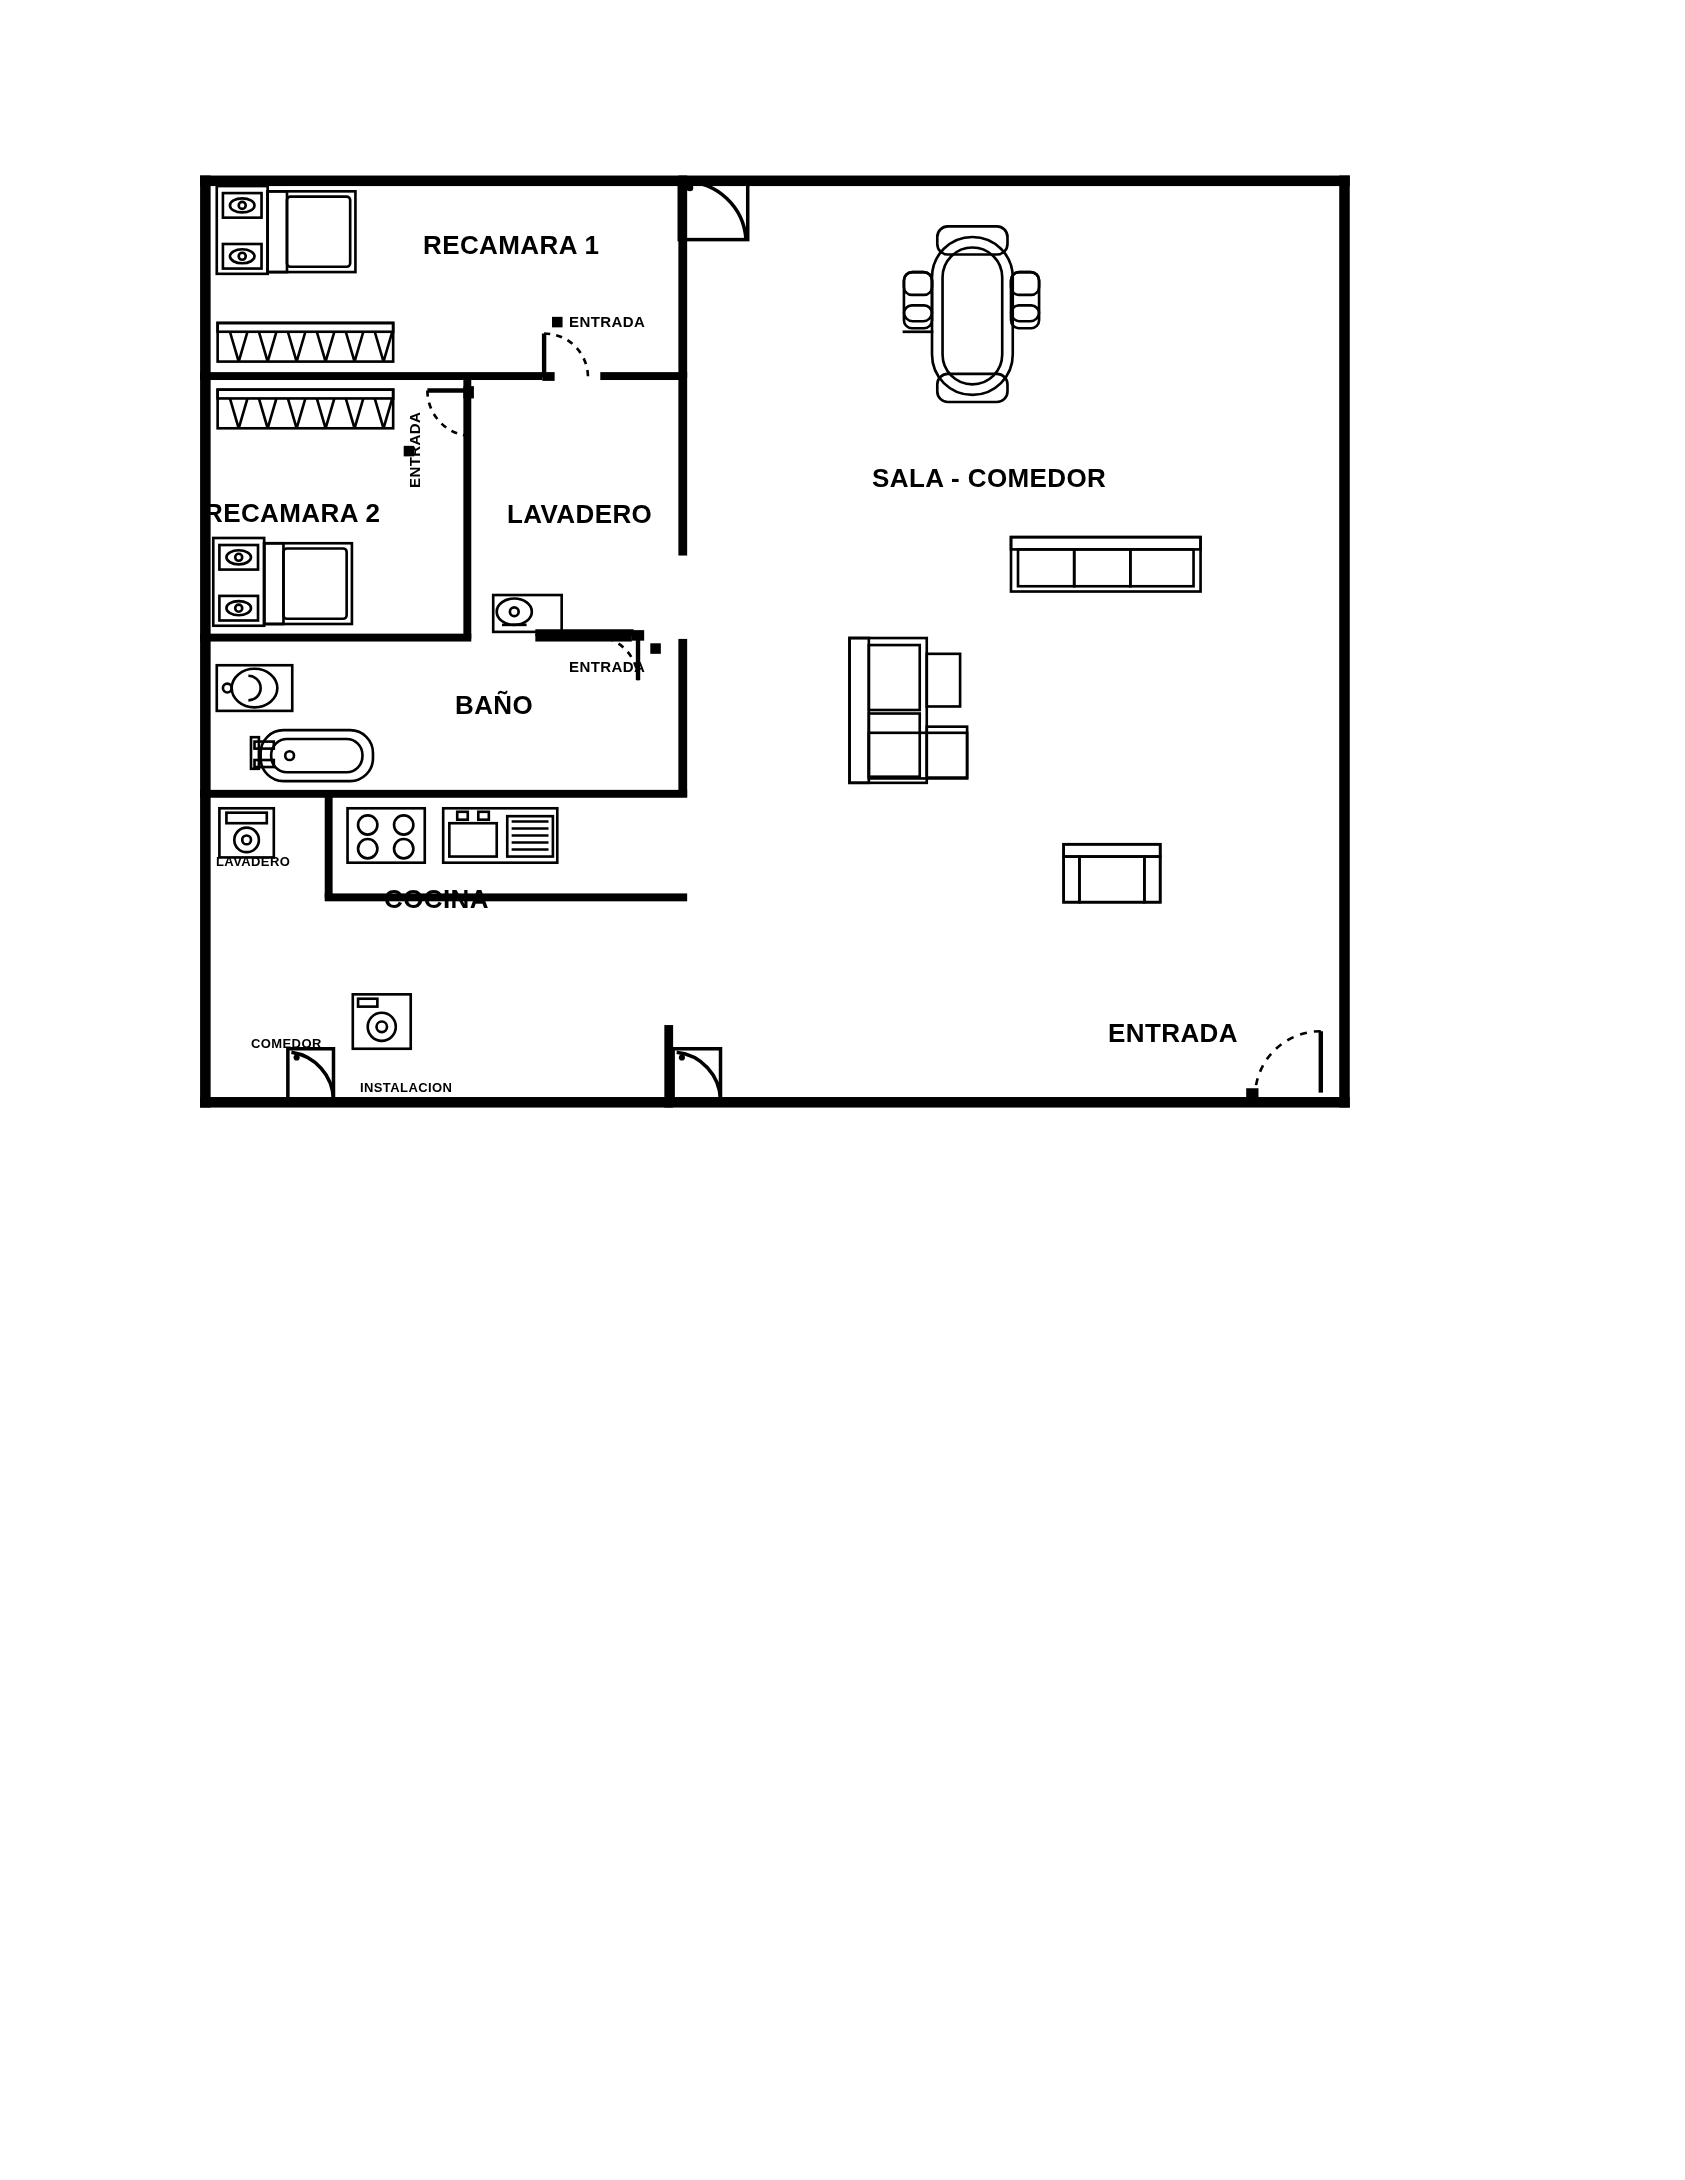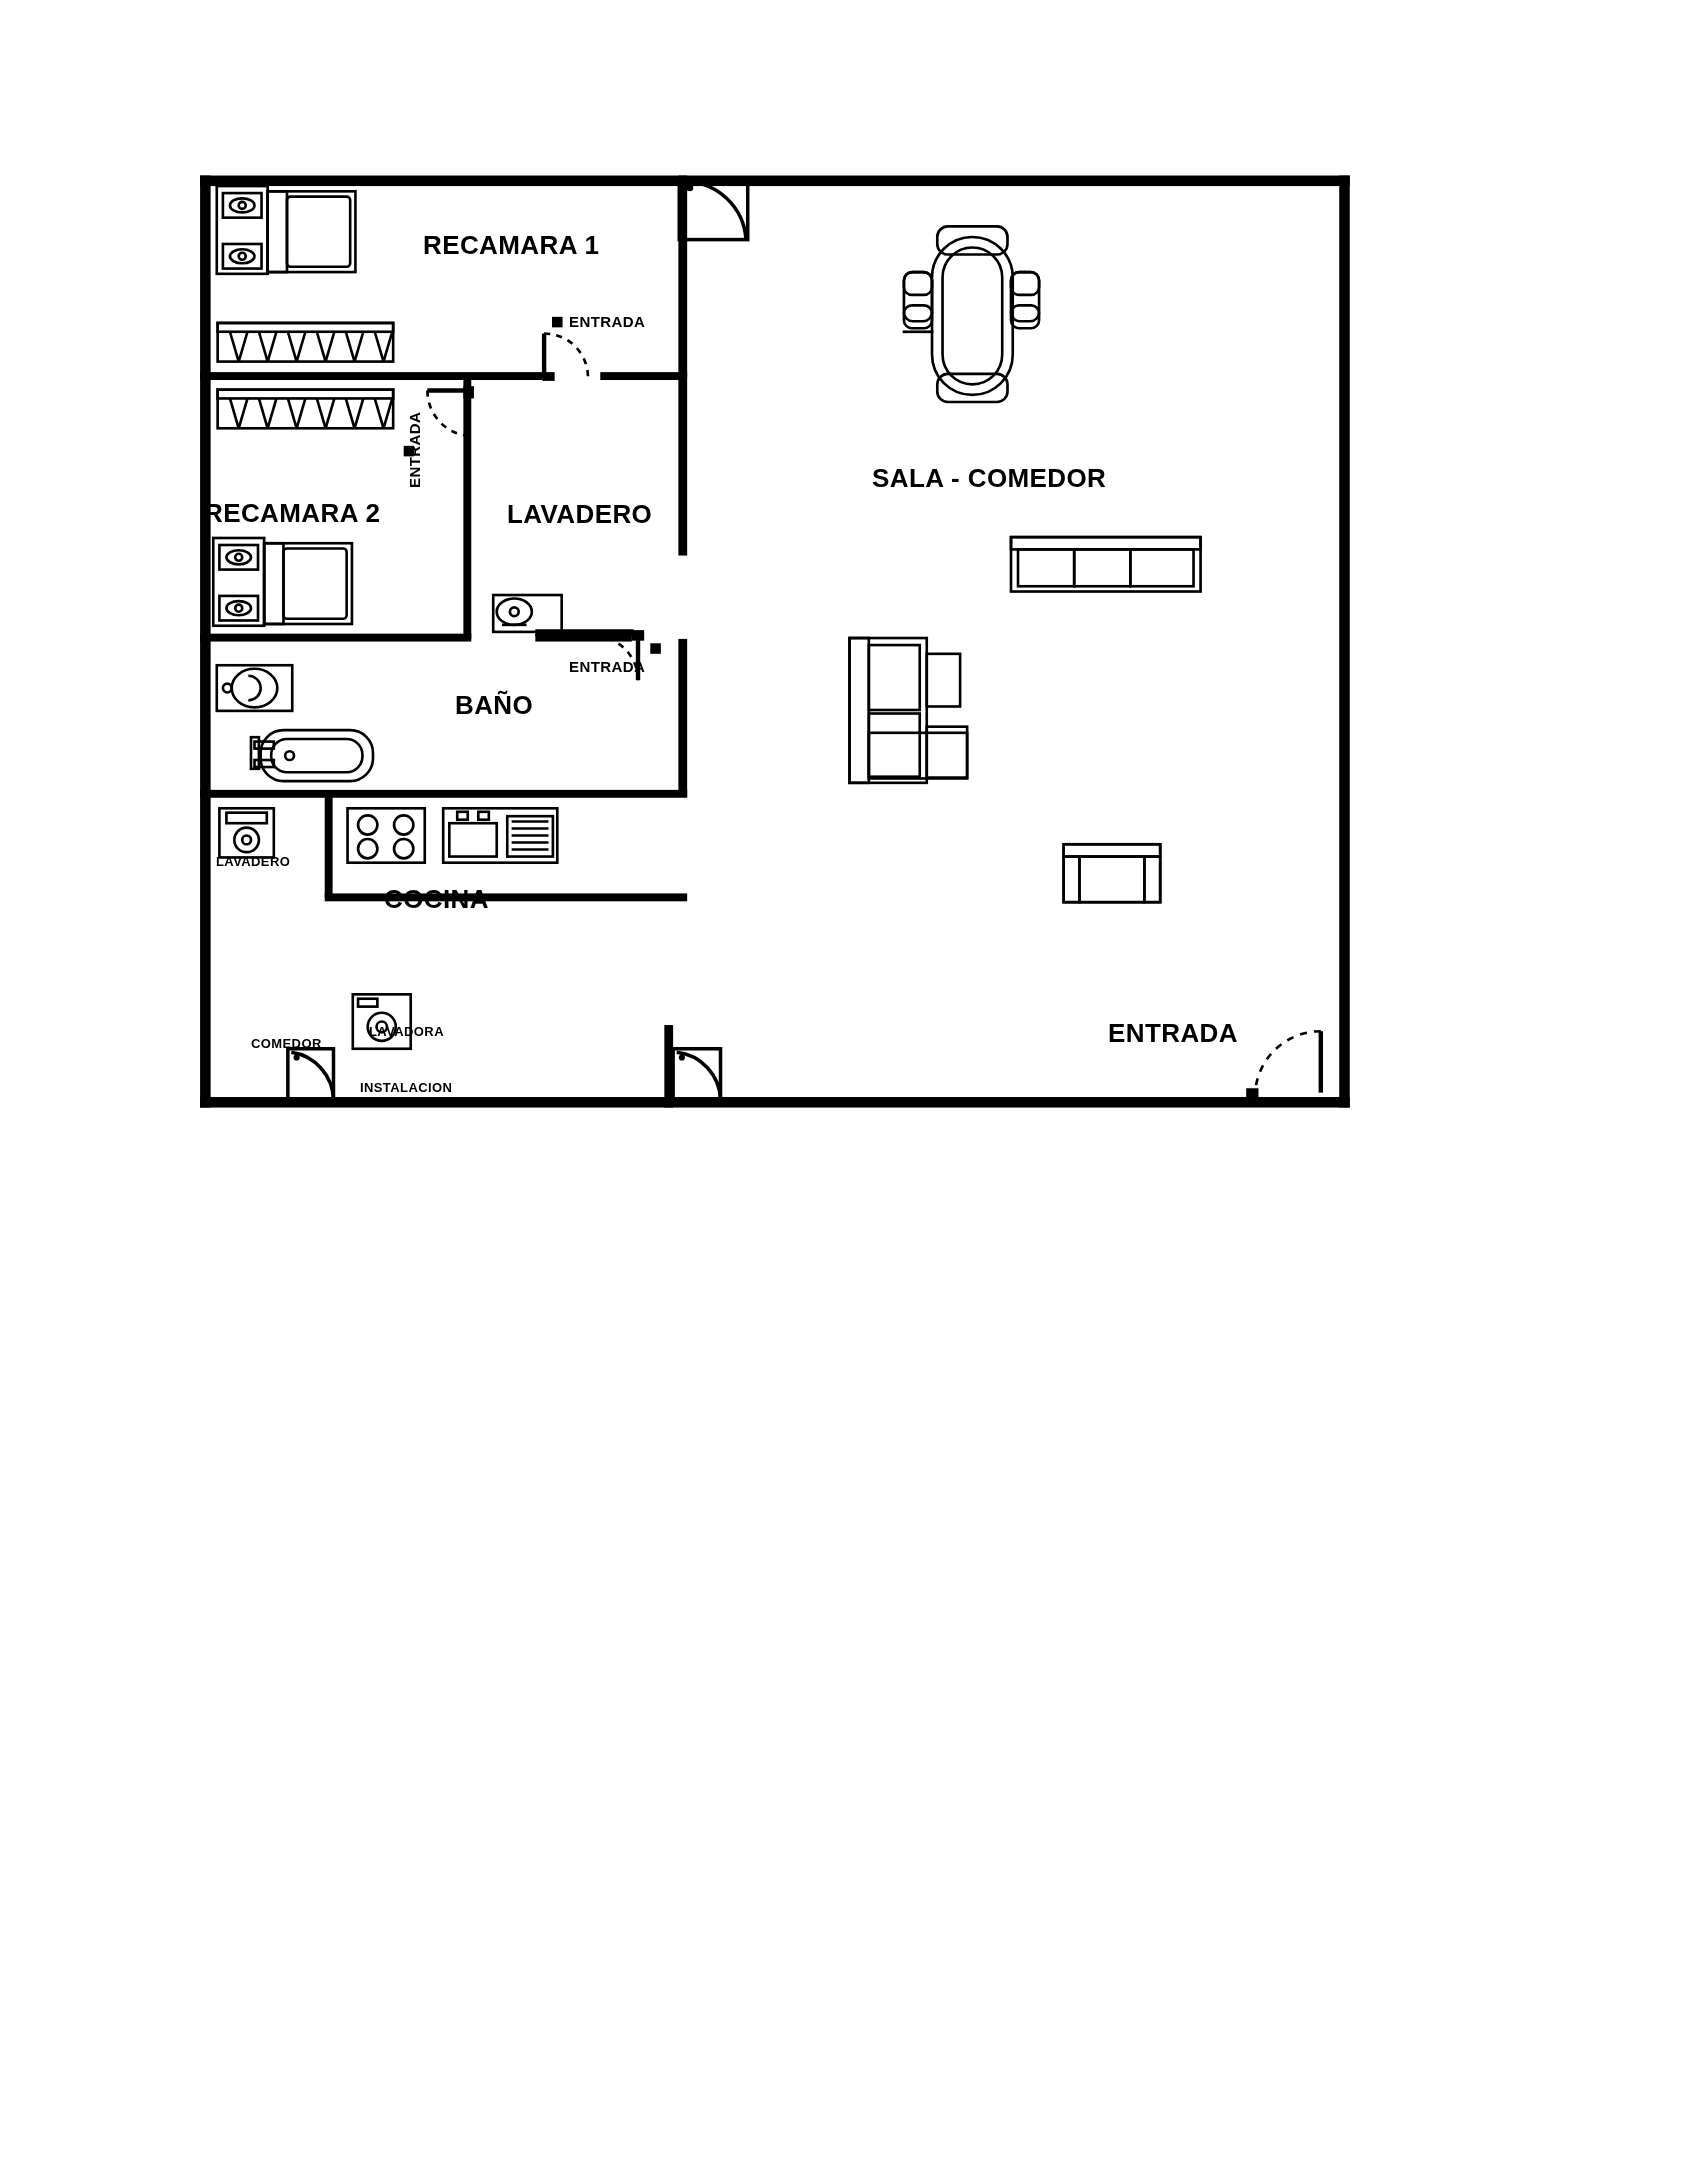--- a/index.html
+++ b/index.html
@@ -286,14 +286,14 @@
 <div class="label lbl-room" style="left:872px; top:463px;">SALA - COMEDOR</div>
 
 <div class="label lbl-small" style="left:569px; top:313px;">ENTRADA</div>
 <div class="label lbl-small rot90" style="left:406px; top:488px;">ENTRADA</div>
 <div class="label lbl-small" style="left:569px; top:658px;">ENTRADA</div>
 <div class="label lbl-room" style="left:1108px; top:1018px;">ENTRADA</div>
 
 <div class="label lbl-tiny" style="left:216px; top:854px;">LAVADERO</div>
 <div class="label lbl-tiny" style="left:251px; top:1036px;">COMEDOR</div>
 <div class="label lbl-tiny" style="left:360px; top:1080px;">INSTALACION</div>
-<div class="label lbl-tiny" style="left:369px; top:1024px;">LAVADORA</div>
+<div class="label lbl-tiny" style="left:369px; top:1095px;font-style:italic;">LAVADORA</div>
 
 
 </body></html>

